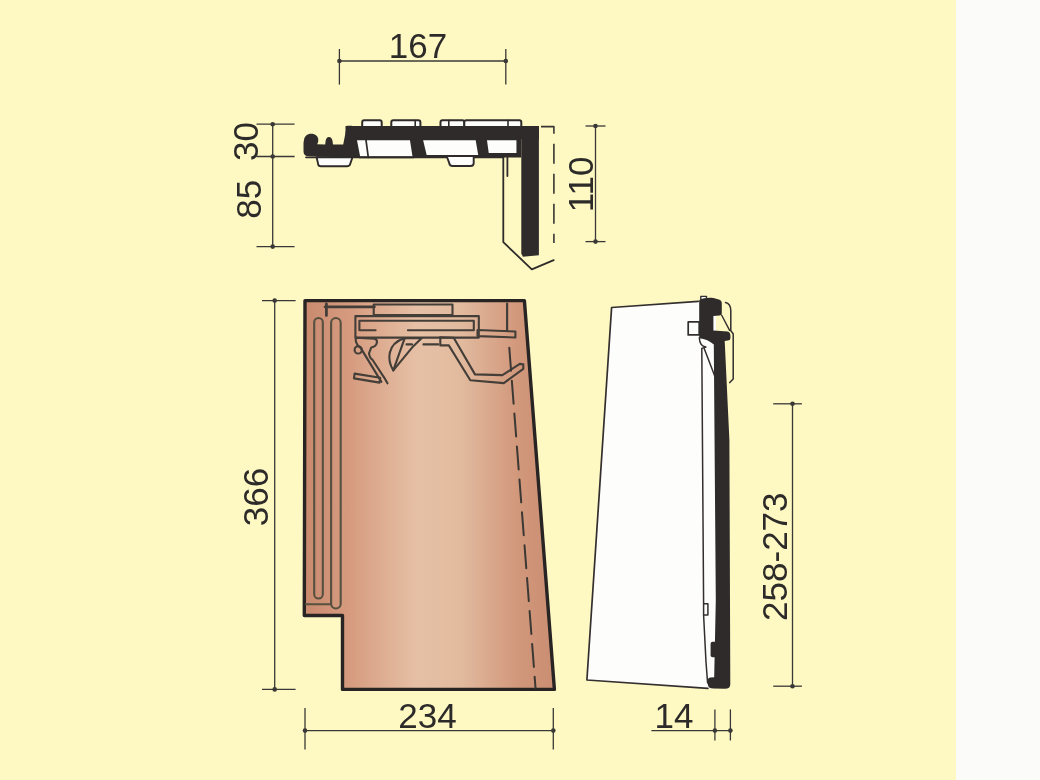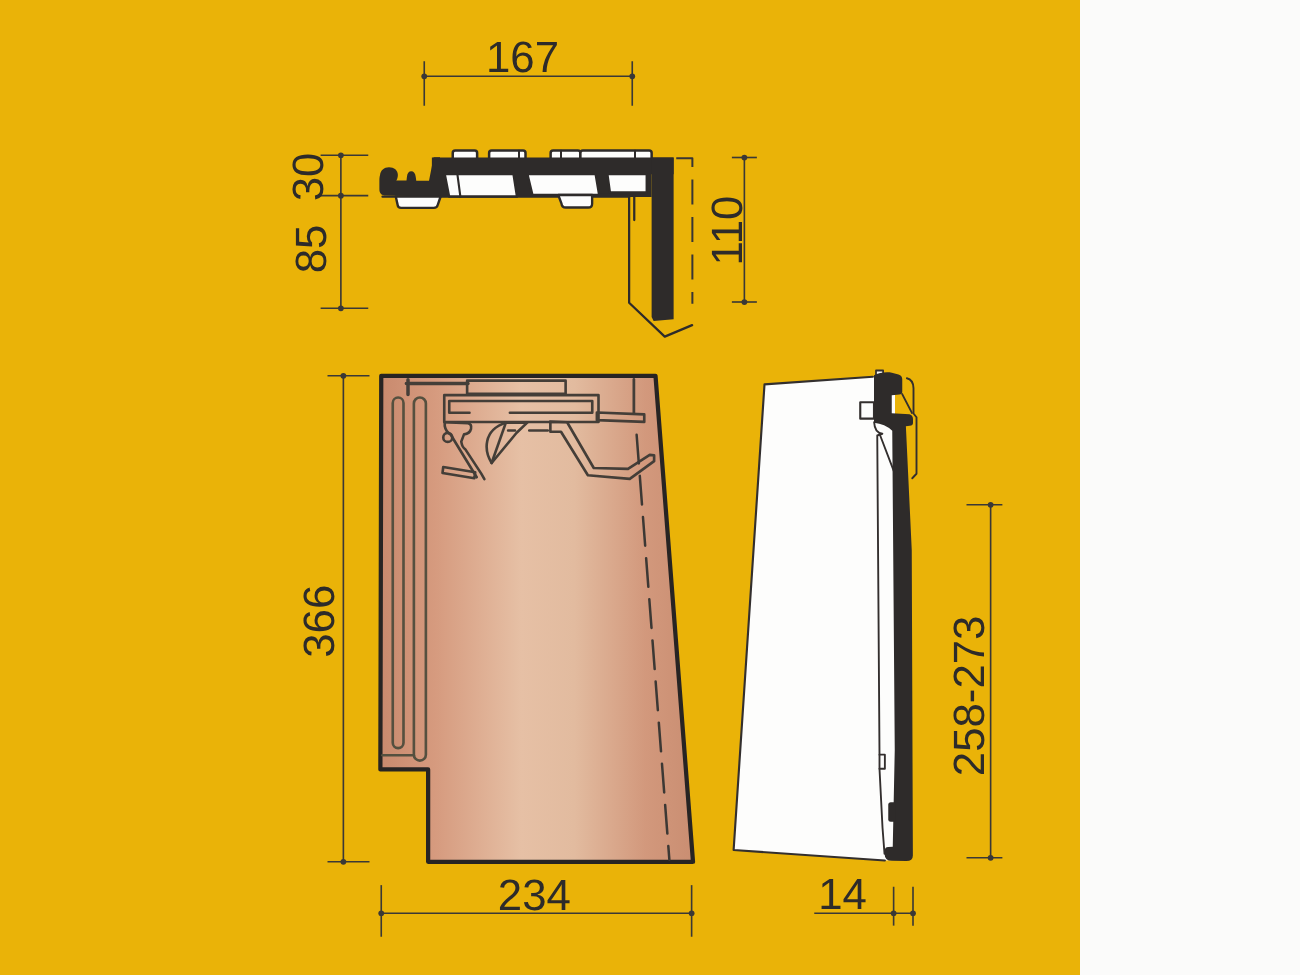--- a/index.html
+++ b/index.html
@@ -1,16 +1,16 @@
 <!DOCTYPE html>
 <html><head>
 <meta charset="utf-8">
 <style>
   html,body{margin:0;padding:0;background:#fbfbfa;}
-  .page{position:relative;width:864px;height:780px;background:#eab308;overflow:hidden;}
+  .page{position:relative;width:956px;height:780px;background:#fef9c3;overflow:hidden;}
   svg{position:absolute;left:0;top:0;}
   text{font-family:"Liberation Sans",sans-serif;fill:#2d2b2a;}
 </style>
 </head>
 <body>
 <div class="page">
 <svg width="1040" height="780" viewBox="0 0 1040 780">
 <defs>
   <linearGradient id="tileg" x1="0" y1="0" x2="1" y2="0">
     <stop offset="0" stop-color="#c98a6e"></stop>

